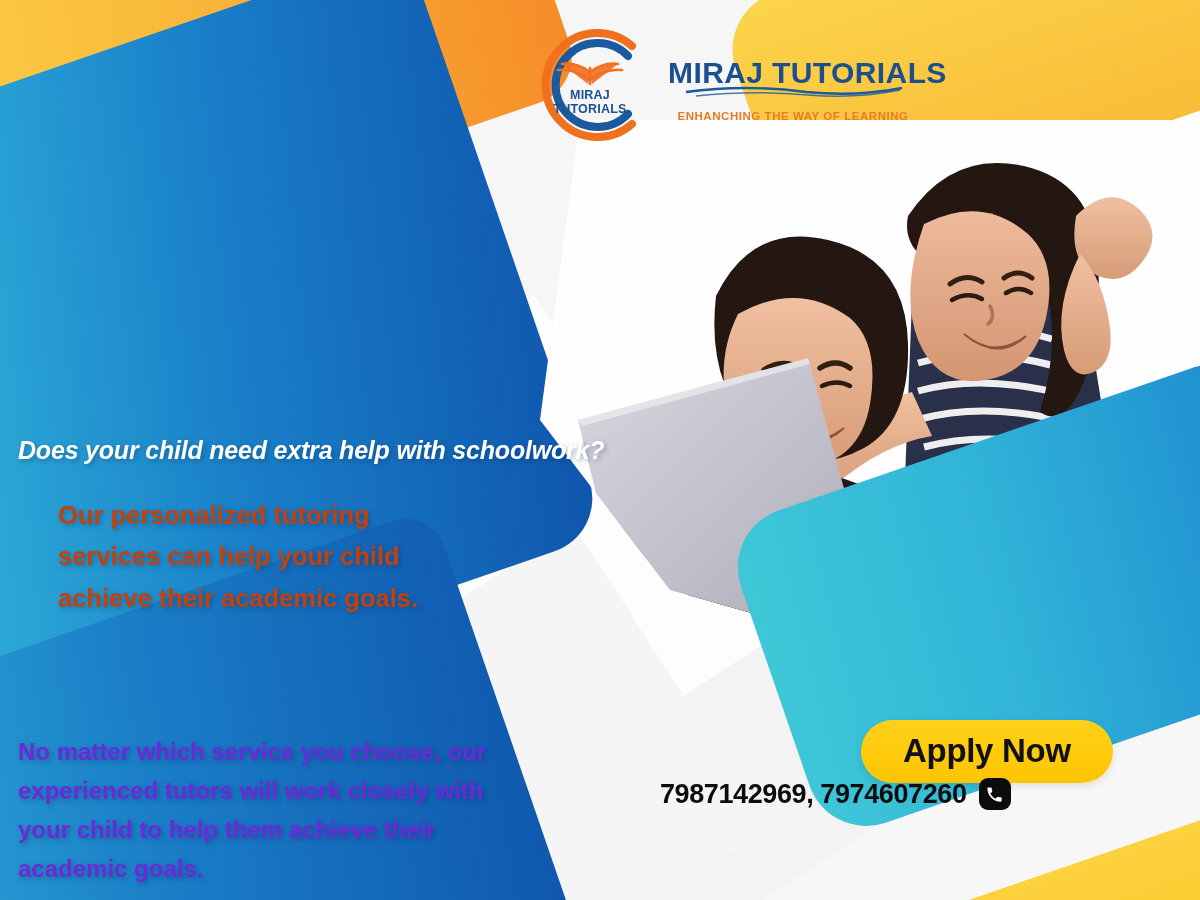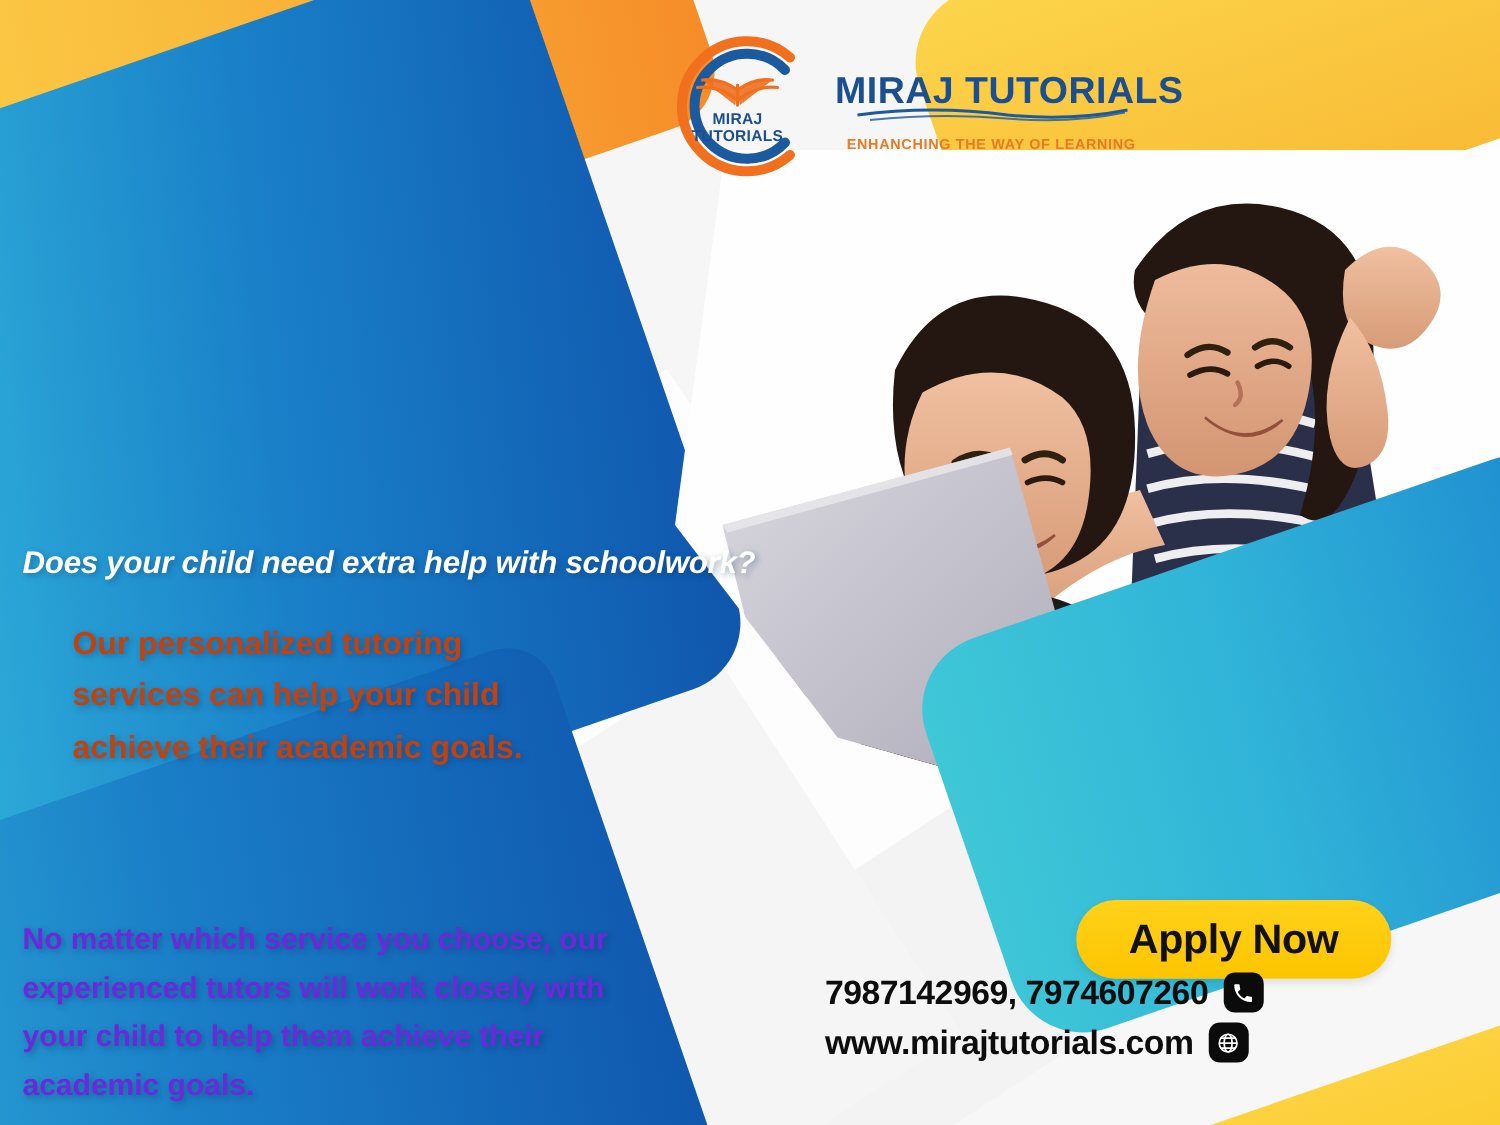--- a/index.html
+++ b/index.html
@@ -293,24 +293,14 @@
 
   <div class="contact-row c-phone">
     <span>7987142969, 7974607260</span>
     <span class="badge">
       <svg width="19" height="19" viewBox="0 0 24 24" fill="#ffffff" xmlns="http://www.w3.org/2000/svg">
         <path d="M6.6 10.8c1.4 2.8 3.8 5.1 6.6 6.6l2.2-2.2c.3-.3.7-.4 1-.2 1.1.4 2.4.6 3.6.6.6 0 1 .4 1 1V20c0 .6-.4 1-1 1C10.6 21 3 13.4 3 4c0-.6.4-1 1-1h3.5c.6 0 1 .4 1 1 0 1.3.2 2.5.6 3.6.1.4 0 .8-.2 1.1l-2.3 2.1z"></path>
       </svg>
     </span>
   </div>
 
-  <div class="contact-row c-web">
-    <span>www.mirajtutorials.com</span>
-    <span class="badge">
-      <svg width="19" height="19" viewBox="0 0 24 24" fill="none" stroke="#ffffff" stroke-width="1.7" xmlns="http://www.w3.org/2000/svg">
-        <circle cx="12" cy="12" r="9"></circle>
-        <ellipse cx="12" cy="12" rx="4" ry="9"></ellipse>
-        <path d="M3 12h18M4.5 7h15M4.5 17h15"></path>
-      </svg>
-    </span>
-  </div>
 
 </div>
 
 </body></html>

